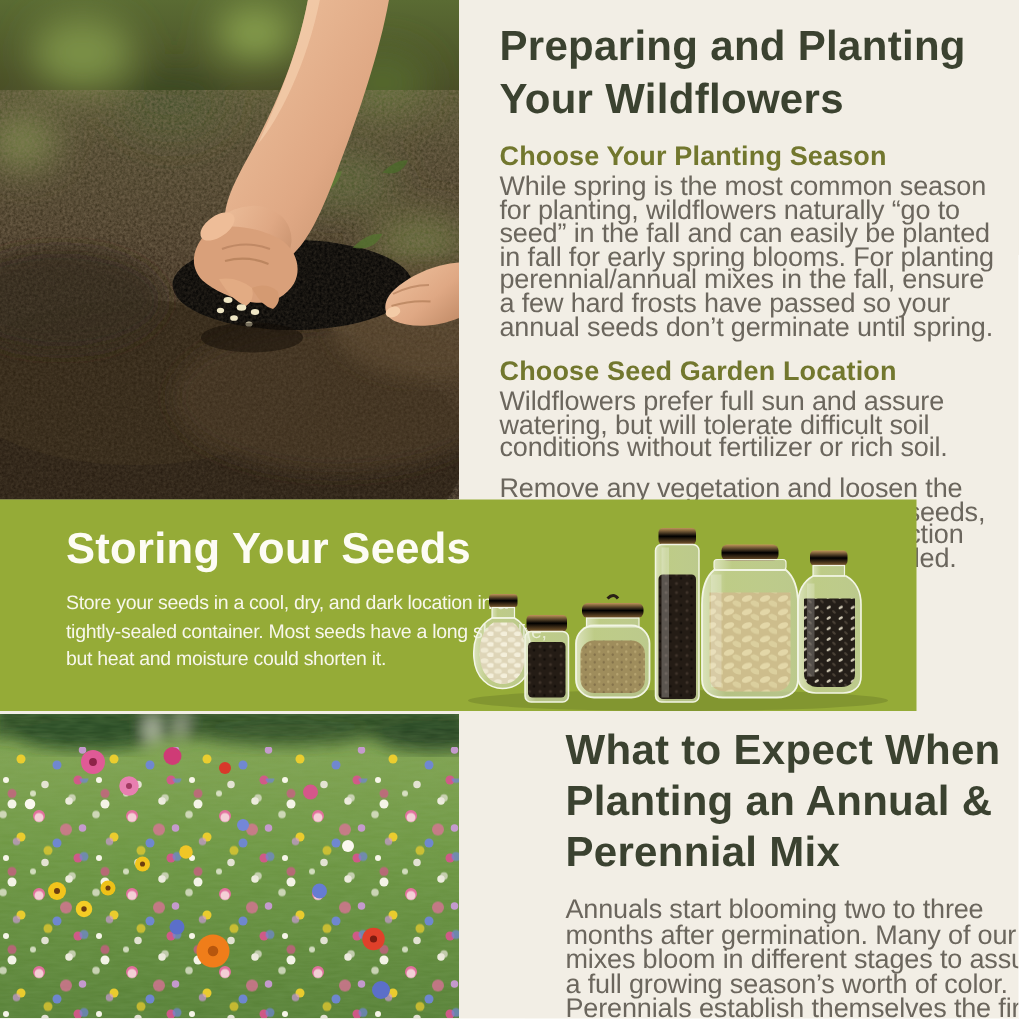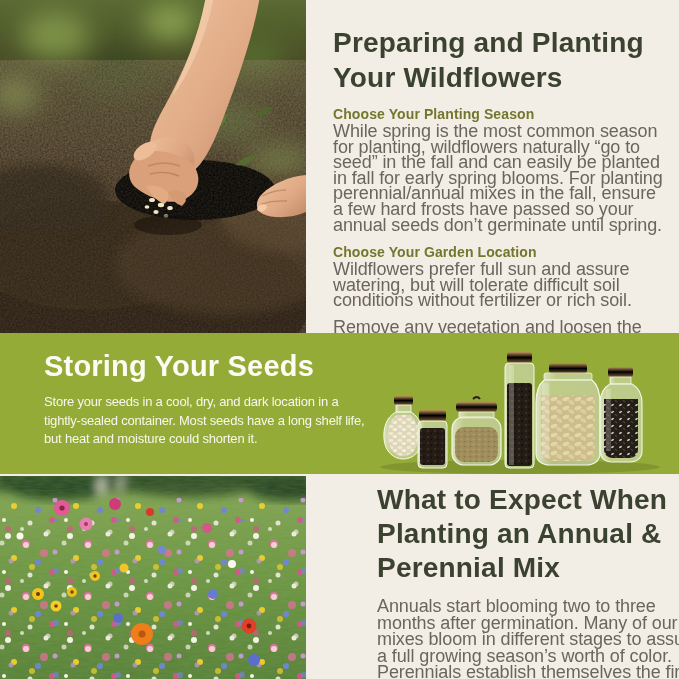--- a/index.html
+++ b/index.html
@@ -15,48 +15,48 @@
     position:relative;width:679px;height:679px;overflow:hidden;
     background:var(--cream);
     font-family:"Liberation Sans", sans-serif;
   }
   .photo{position:absolute;overflow:hidden;}
   .photo svg{display:block;}
   .photo-tl{left:0;top:0;width:306px;height:333px;}
   .photo-bl{left:0;top:476px;width:306px;height:203px;}
 
   .panel-tr{
-    position:absolute;left:306px;top:12px;width:373px;height:333px;
+    position:absolute;left:306px;top:0;width:373px;height:333px;
     background:var(--cream);box-sizing:border-box;
     padding:13px 10px 0 27px;
   }
   .panel-br{
     position:absolute;left:306px;top:474px;width:373px;height:205px;
     background:var(--cream);box-sizing:border-box;
     padding:9px 12px 0 27px;
     margin-left:44px;
   }
   h1.big{
     margin:0;font-size:28px;line-height:35px;font-weight:700;
     color:var(--title_dark);letter-spacing:.2px;
   }
   .subsection{margin-top:11px;}
   .subsection h2{
-    margin:0 0 2px 0;font-size:14px;font-weight:700;
+    margin:0 0 2px 0;font-size:18px;font-weight:700;
     color:var(--heading_olive);letter-spacing:.1px;
   }
   .subsection p, .panel-br p{
     margin:0;font-size:18px;line-height:15.6px;
     color:var(--body_gray);letter-spacing:-0.1px;
   }
   .panel-br h1.big{line-height:34px;}
   .panel-br p{margin-top:13px;line-height:16.5px;}
 
   .band{
-    position:absolute;left:0;top:333px;width:679px;height:141px;
+    position:absolute;left:0;top:333px;width:611px;height:141px;
     background:var(--band_green);
   }
   .band-text{position:absolute;left:44px;top:17px;width:322px;}
   .band-text h2{
     margin:0;font-size:29px;font-weight:700;color:#fdfcf4;letter-spacing:.2px;
   }
   .band-text p{
     margin:10px 0 0 0;font-size:13px;line-height:18.5px;
     color:var(--band_text);letter-spacing:-0.2px;
   }
@@ -151,21 +151,21 @@
     </svg>
   </div>
 
   <div class="panel-tr">
     <h1 class="big">Preparing and Planting Your Wildflowers</h1>
     <div class="subsection">
       <h2>Choose Your Planting Season</h2>
       <p>While spring is the most common season for planting, wildflowers naturally “go to seed” in the fall and can easily be planted in fall for early spring blooms. For planting perennial/annual mixes in the fall, ensure a few hard frosts have passed so your annual seeds don’t germinate until spring.</p>
     </div>
     <div class="subsection">
-      <h2>Choose Your Garden Location</h2>
+      <h2>Choose Seed Garden Location</h2>
       <p>Wildflowers prefer full sun and assure watering, but will tolerate difficult soil conditions without fertilizer or rich soil.</p>
     </div>
     <div class="subsection">
       <p>Remove any vegetation and loosen the soil by hand or rototiller. Sow your seeds, and lightly difficult the soil for protection from birds and wind. Water as needed.</p>
     </div>
   </div>
 
   <div class="band">
     <div class="band-text">
       <h2>Storing Your Seeds</h2>

